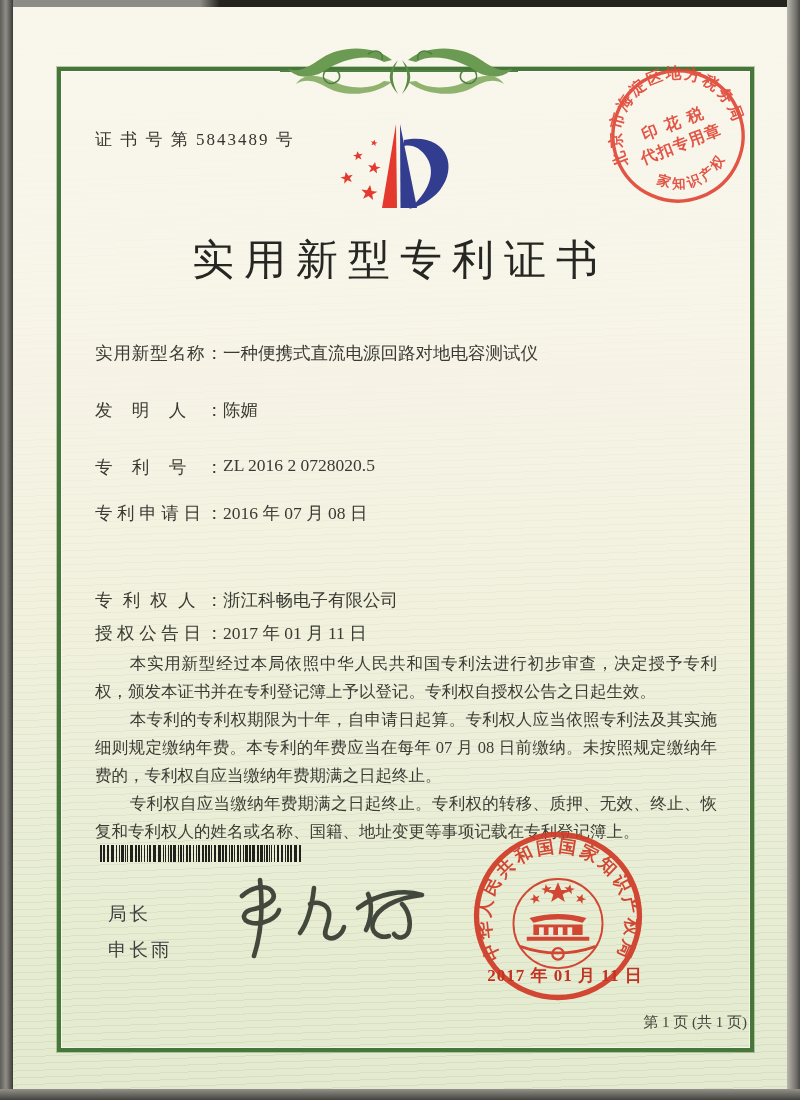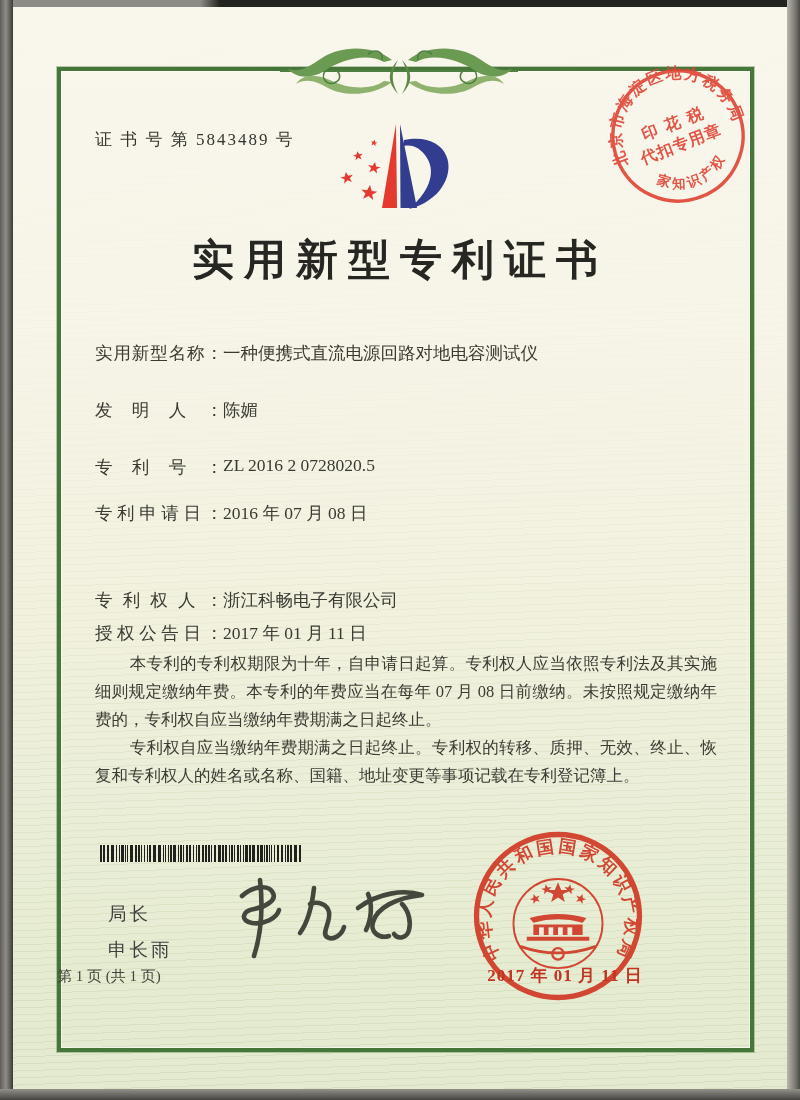--- a/index.html
+++ b/index.html
@@ -30,35 +30,35 @@
     position:absolute;left:57px;top:67px;width:689px;height:977px;
     border:4px solid #47763a;box-shadow:inset 0 0 0 1px rgba(255,255,255,.55), 0 0 0 1px rgba(71,118,58,.35);
     z-index:2;
   }
   .flourish{position:absolute;left:280px;top:40px;width:240px;height:62px;z-index:3;}
   
   .cert-number{position:absolute;left:95px;top:128px;font-size:17px;letter-spacing:2px;z-index:4;}
   .logo{position:absolute;left:330px;top:118px;width:140px;height:104px;z-index:4;}
   .title{
     position:absolute;left:0;top:232px;width:800px;text-align:center;
-    font-size:42px;font-weight:700;letter-spacing:10px;color:#262622;z-index:4;
+    font-size:42px;font-weight:400;letter-spacing:10px;color:#262622;z-index:4;
   }
   .fields{position:absolute;left:95px;top:0;width:620px;z-index:4;}
   .field-row{position:absolute;left:0;font-size:17.5px;white-space:nowrap;color:#3a3a33;}
   .flabel{display:inline-block;width:128px;text-align:justify;text-align-last:justify;vertical-align:top;}
   .fvalue{}
   .paras{position:absolute;left:95px;top:650px;width:622px;z-index:4;font-size:16.5px;line-height:28px;text-align:justify;color:#3c3c34;}
   .paras p{margin:0;text-indent:2.1em;}
   .barcode{position:absolute;left:100px;top:845px;z-index:4;}
   .signer{position:absolute;left:108px;top:901px;z-index:4;font-size:18.5px;letter-spacing:3px;color:#404040;font-family:Liberation Mono, monospace;}
   .signer .name{display:block;margin-top:11px;}
   .signature{position:absolute;left:218px;top:868px;width:220px;height:100px;z-index:5;}
   .seal{position:absolute;left:468px;top:826px;width:180px;height:180px;z-index:5;opacity:.92;}
   .seal-date{position:absolute;left:480px;top:964px;width:170px;text-align:center;font-size:17px;letter-spacing:1px;color:#c23321;z-index:6;font-weight:600;}
-  .footer-page{position:absolute;left:57px;top:967px;width:650px;text-align:left;font-size:15px;color:#44443c;z-index:4;}
+  .footer-page{position:absolute;left:57px;top:1013px;width:650px;text-align:right;font-size:15px;color:#44443c;z-index:4;padding-left:40px;}
   .tax-stamp{position:absolute;left:600px;top:58px;width:156px;height:156px;z-index:6;opacity:.9;transform:rotate(-21deg);}
   .seal text,.tax-stamp text{font-family:"Liberation Serif","DejaVu Serif",serif;font-weight:700;}
 </style>
 </head>
 <body>
 
 <div class="paper"></div>
 <div class="waves"></div>
 <div class="frame"></div>
 
@@ -135,20 +135,21 @@
   </div>
   <div class="field-row" style="top:588px">
     <span class="flabel">专利权人：</span><span class="fvalue">浙江科畅电子有限公司</span>
   </div>
   <div class="field-row" style="top:621px">
     <span class="flabel">授权公告日：</span><span class="fvalue">2017 年 01 月 11 日</span>
   </div>
 </div>
 
 <div class="paras">
+  <p>本实用新型经过本局依照中华人民共和国专利法进行初步审查，决定授予专利权，颁发本证书并在专利登记簿上予以登记。专利权自授权公告之日起生效。</p>
   <p>本专利的专利权期限为十年，自申请日起算。专利权人应当依照专利法及其实施细则规定缴纳年费。本专利的年费应当在每年 07 月 08 日前缴纳。未按照规定缴纳年费的，专利权自应当缴纳年费期满之日起终止。</p>
   <p>专利权自应当缴纳年费期满之日起终止。专利权的转移、质押、无效、终止、恢复和专利权人的姓名或名称、国籍、地址变更等事项记载在专利登记簿上。</p>
 </div>
 
 <svg class="barcode" width="206" height="17" id="barcode-svg">
     <rect x="0" y="0" width="2" height="17" fill="#20201c"></rect>
     <rect x="3" y="0" width="2" height="17" fill="#20201c"></rect>
     <rect x="7" y="0" width="2" height="17" fill="#20201c"></rect>
     <rect x="11" y="0" width="3" height="17" fill="#20201c"></rect>
     <rect x="16" y="0" width="1" height="17" fill="#20201c"></rect>

